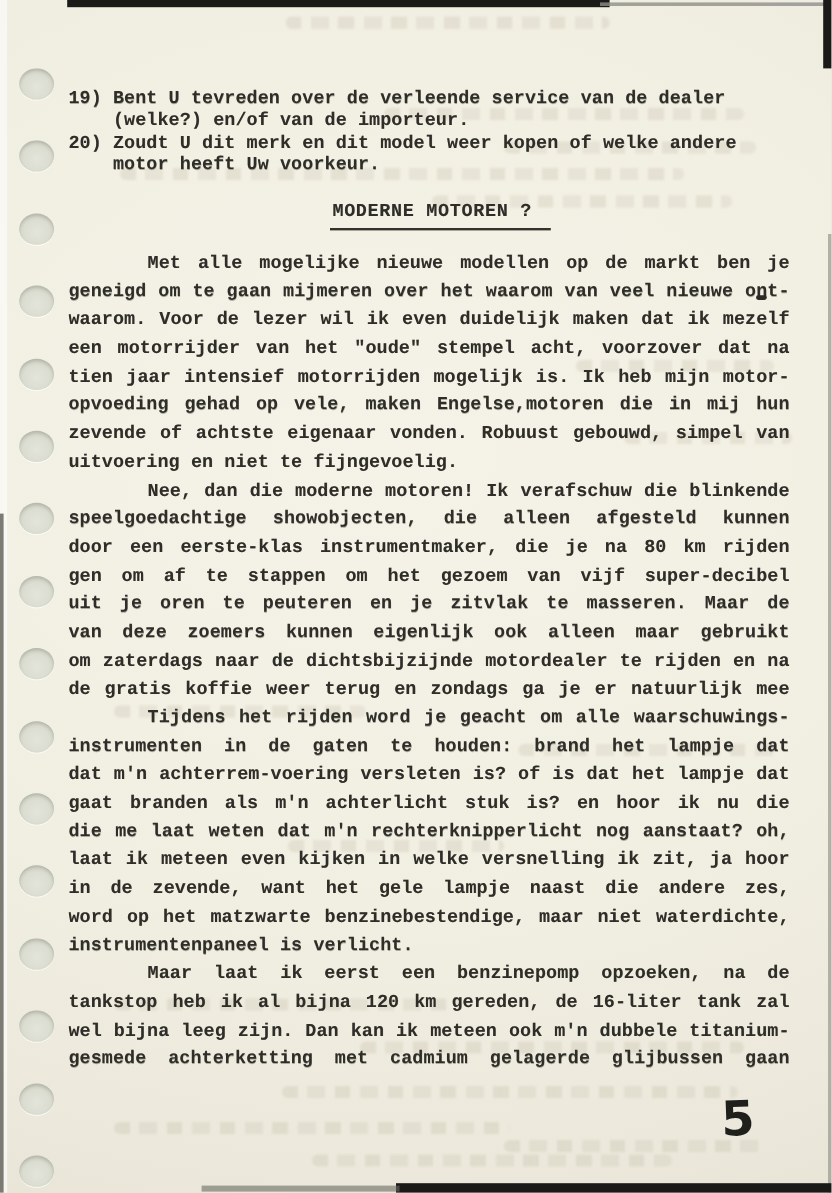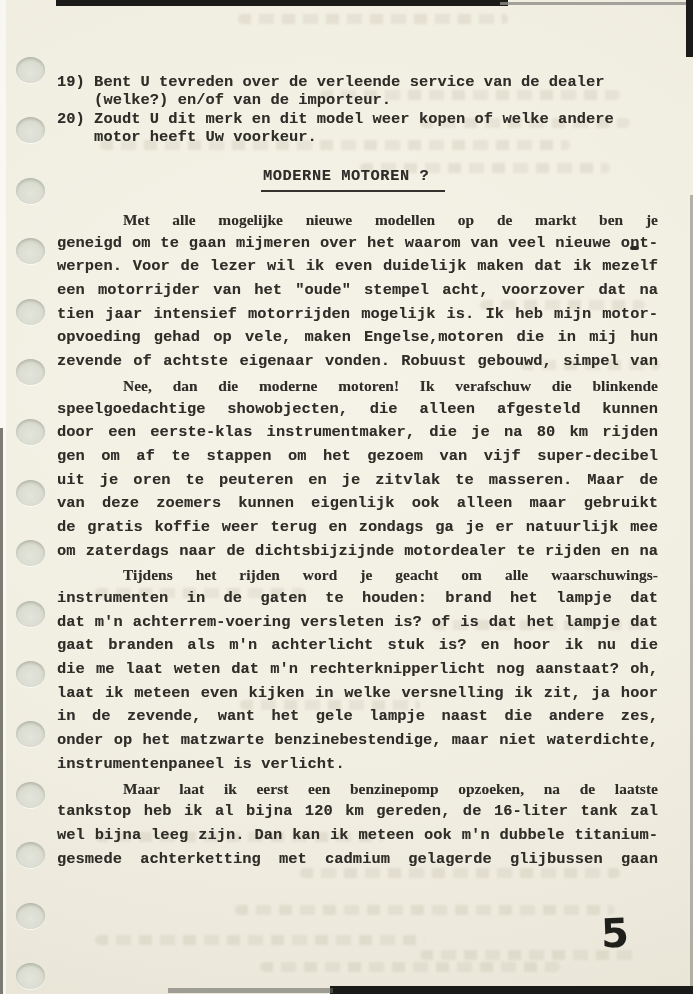--- a/index.html
+++ b/index.html
@@ -53,41 +53,41 @@
 
   
   .qblock { position: absolute; left: 57px; top: 73px; }
   .qline {
     white-space: pre;
     font-size: 15.3px; line-height: 18.3px;
     font-weight: 700;
     letter-spacing: 0.1px;
     text-shadow: 0.2px 0.3px 0 rgba(42,42,36,0.35);
   }
-  .heading-wrap { position: absolute; left: 261px; top: 167px; text-decoration: underline; }
+  .heading-wrap { position: absolute; left: 275px; top: 167px; text-decoration: underline; }
   .heading {
     display: inline-block;
     font-size: 15.3px; line-height: 18px;
     font-weight: 700;
     letter-spacing: 0.6px;
     padding: 0 16px 5px 2px;
     border-bottom: 2.5px solid #33322c;
     text-shadow: 0.2px 0.3px 0 rgba(42,42,36,0.35);
   }
   .bodyblock { position: absolute; left: 57px; top: 208px; width: 601px; }
   .bline {
     height: 23.7px; line-height: 23.7px;
     font-size: 15.3px; font-weight: 700;
     letter-spacing: 0.1px;
     text-align: justify;
     text-shadow: 0.2px 0.3px 0 rgba(42,42,36,0.35);
     overflow: hidden;
   }
   .bline.j { text-align-last: justify; }
-  .bline.indent { text-indent: 66px; font-family: Liberation Serif, serif; }
+  .bline.indent { text-indent: 66px; }
 
   .page-number {
     position: absolute; left: 601px; top: 910px;
     font-family: "DejaVu Sans", sans-serif;
     font-size: 40px; font-weight: 700;
     color: #1f1f1c;
     transform: rotate(-2deg);
   }
 </style>
 </head>
@@ -142,41 +142,42 @@
       <div class="qline">    motor heeft Uw voorkeur.</div>
     </div>
 
   <div class="heading-wrap">
     <span class="heading">MODERNE MOTOREN ?</span>
   </div>
 
   <div class="bodyblock" id="bodyblock">
       <div class="bline j indent">Met alle mogelijke nieuwe modellen op de markt ben je</div>
       <div class="bline j">geneigd om te gaan mijmeren over het waarom van veel nieuwe ont-</div>
-      <div class="bline j">werpen. Voor de lezer wil ik even duidelijk maken dat ik mezelf</div>
+      <div class="bline j">waarom. Voor de lezer wil ik even duidelijk maken dat ik mezelf</div>
       <div class="bline j">een motorrijder van het "oude" stempel acht, voorzover dat na</div>
       <div class="bline j">tien jaar intensief motorrijden mogelijk is. Ik heb mijn motor-</div>
       <div class="bline j">opvoeding gehad op vele, maken Engelse,motoren die in mij hun</div>
       <div class="bline j">zevende of achtste eigenaar vonden. Robuust gebouwd, simpel van</div>
+      <div class="bline">uitvoering en niet te fijngevoelig.</div>
       <div class="bline j indent">Nee, dan die moderne motoren! Ik verafschuw die blinkende</div>
       <div class="bline j">speelgoedachtige showobjecten, die alleen afgesteld kunnen worden</div>
       <div class="bline j">door een eerste-klas instrumentmaker, die je na 80 km rijden dwin-</div>
       <div class="bline j">gen om af te stappen om het gezoem van vijf super-decibel uitlaten</div>
       <div class="bline j">uit je oren te peuteren en je zitvlak te masseren. Maar de meeste</div>
       <div class="bline j">van deze zoemers kunnen eigenlijk ook alleen maar gebruikt worden</div>
+      <div class="bline j">om zaterdags naar de dichtsbijzijnde motordealer te rijden en na</div>
       <div class="bline j">de gratis koffie weer terug en zondags ga je er natuurlijk mee</div>
-      <div class="bline j">om zaterdags naar de dichtsbijzijnde motordealer te rijden en na</div>
       <div class="bline j indent">Tijdens het rijden word je geacht om alle waarschuwings-</div>
       <div class="bline j">instrumenten in de gaten te houden: brand het lampje dat aangeeft</div>
       <div class="bline j">dat m'n achterrem-voering versleten is? of is dat het lampje dat</div>
       <div class="bline j">gaat branden als m'n achterlicht stuk is? en hoor ik nu die zoemer</div>
       <div class="bline j">die me laat weten dat m'n rechterknipperlicht nog aanstaat? oh,</div>
       <div class="bline j">laat ik meteen even kijken in welke versnelling ik zit, ja hoor</div>
       <div class="bline j">in de zevende, want het gele lampje naast die andere zes, rechts-</div>
-      <div class="bline j">onder op het matzwarte benzinebestendige, maar niet waterdichte,</div>
+      <div class="bline j">word op het matzwarte benzinebestendige, maar niet waterdichte,</div>
       <div class="bline">instrumentenpaneel is verlicht.</div>
       <div class="bline j indent">Maar laat ik eerst een benzinepomp opzoeken, na de laatste</div>
       <div class="bline j">tankstop heb ik al bijna 120 km gereden, de 16-liter tank zal dus</div>
       <div class="bline j">wel bijna leeg zijn. Dan kan ik meteen ook m'n dubbele titanium-</div>
       <div class="bline j">gesmede achterketting met cadmium gelagerde glijbussen gaan smeren</div>
     </div>
 
   <div class="page-number">5</div>
 
   <div class="edge edge-top-black"></div>

